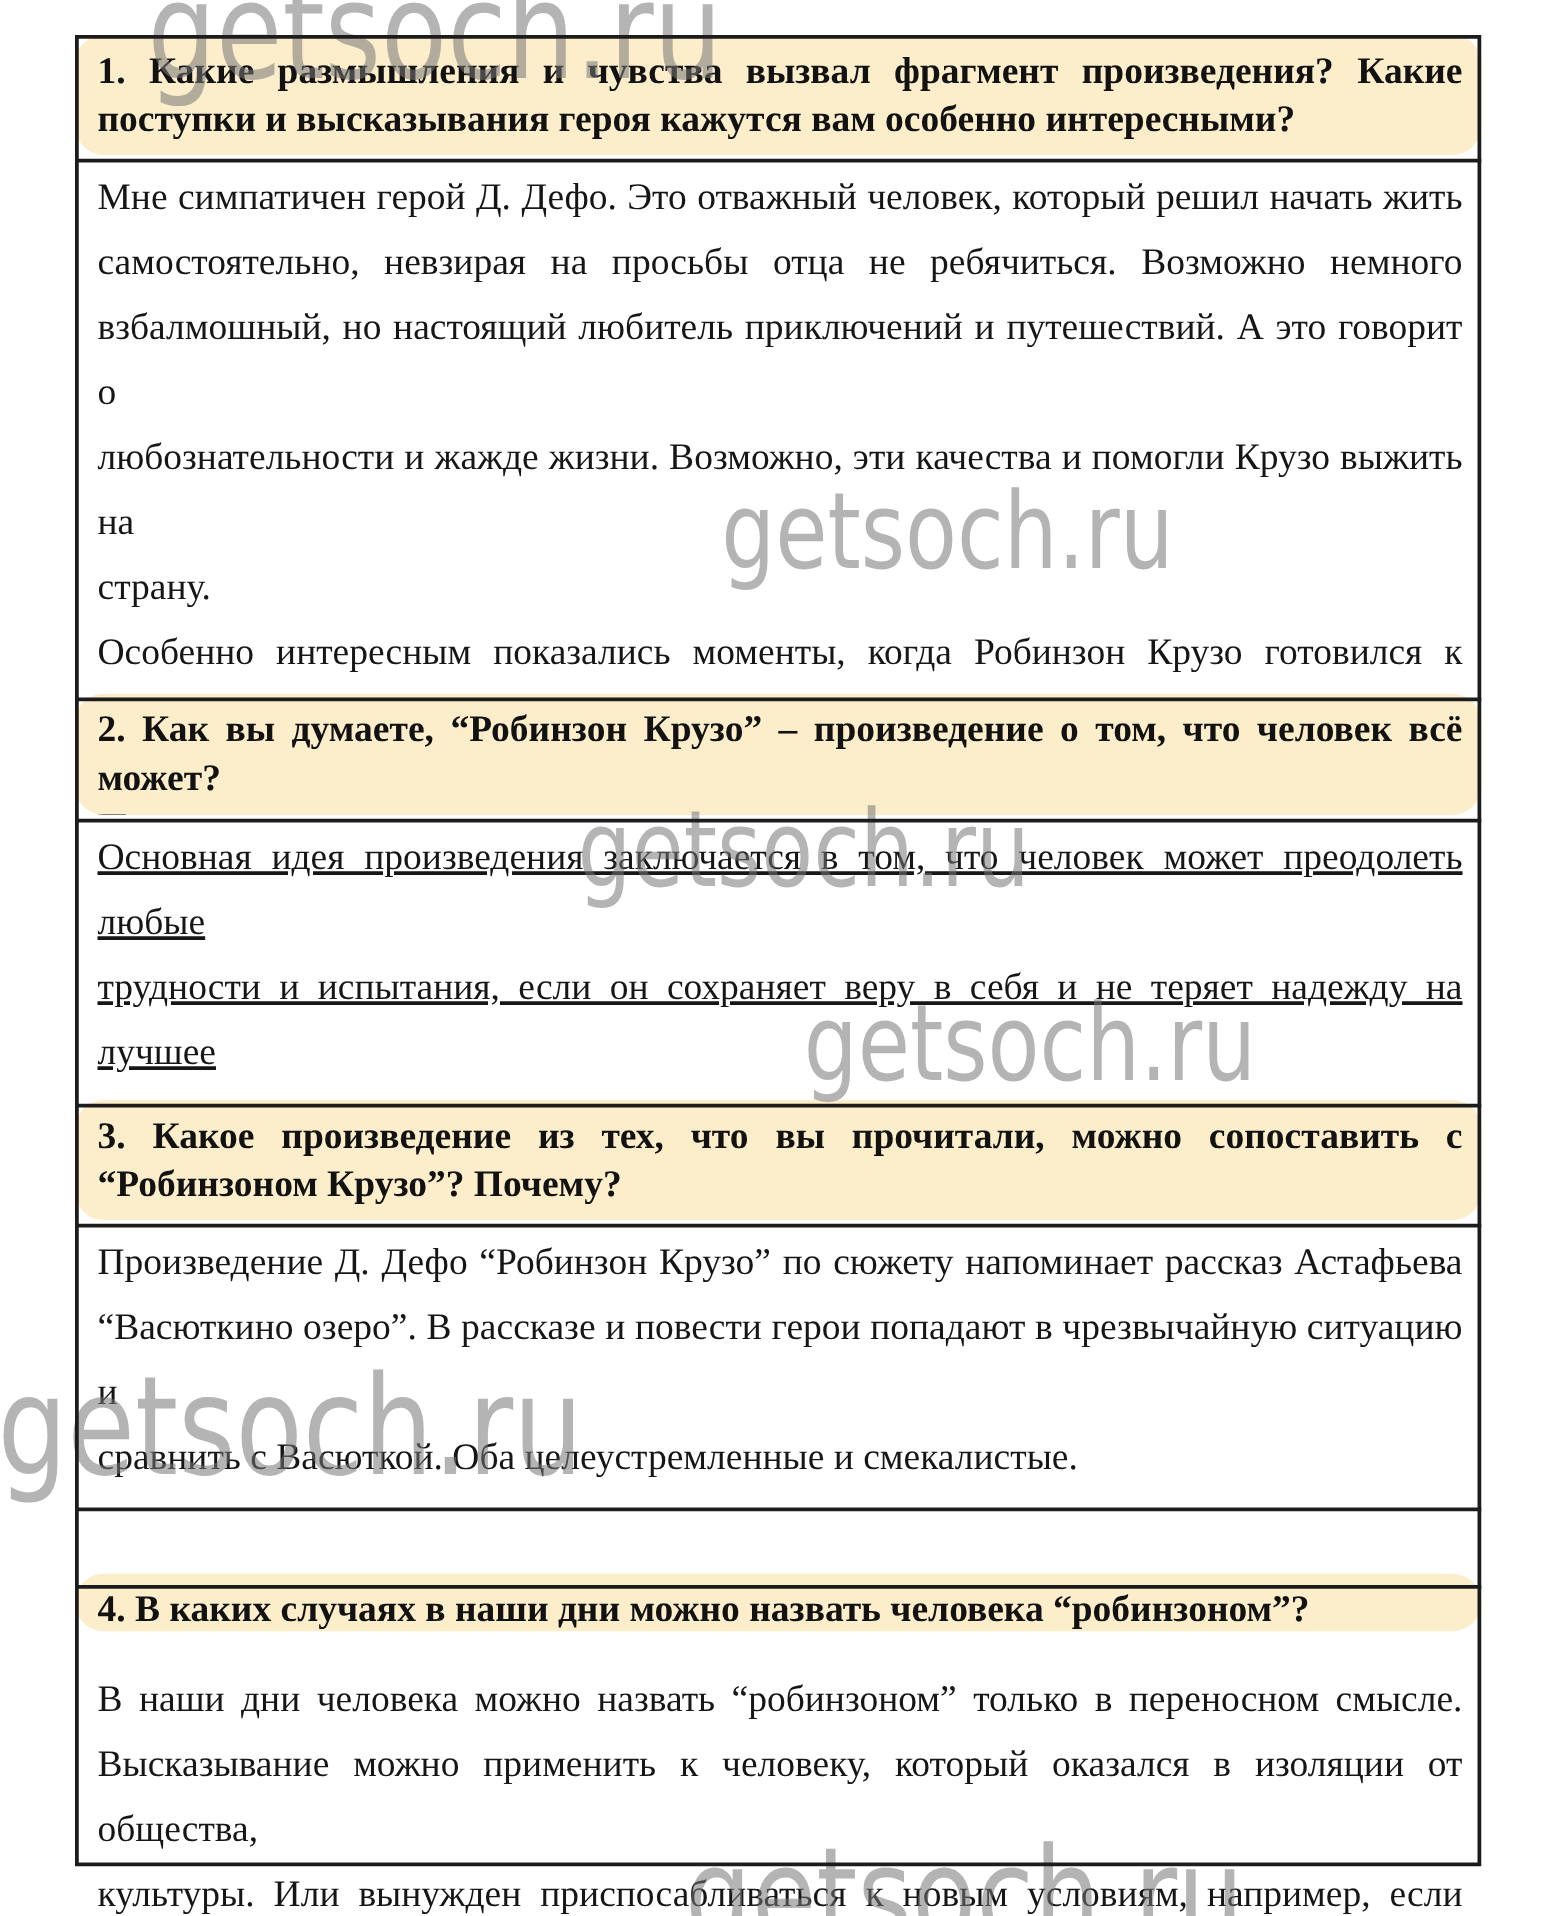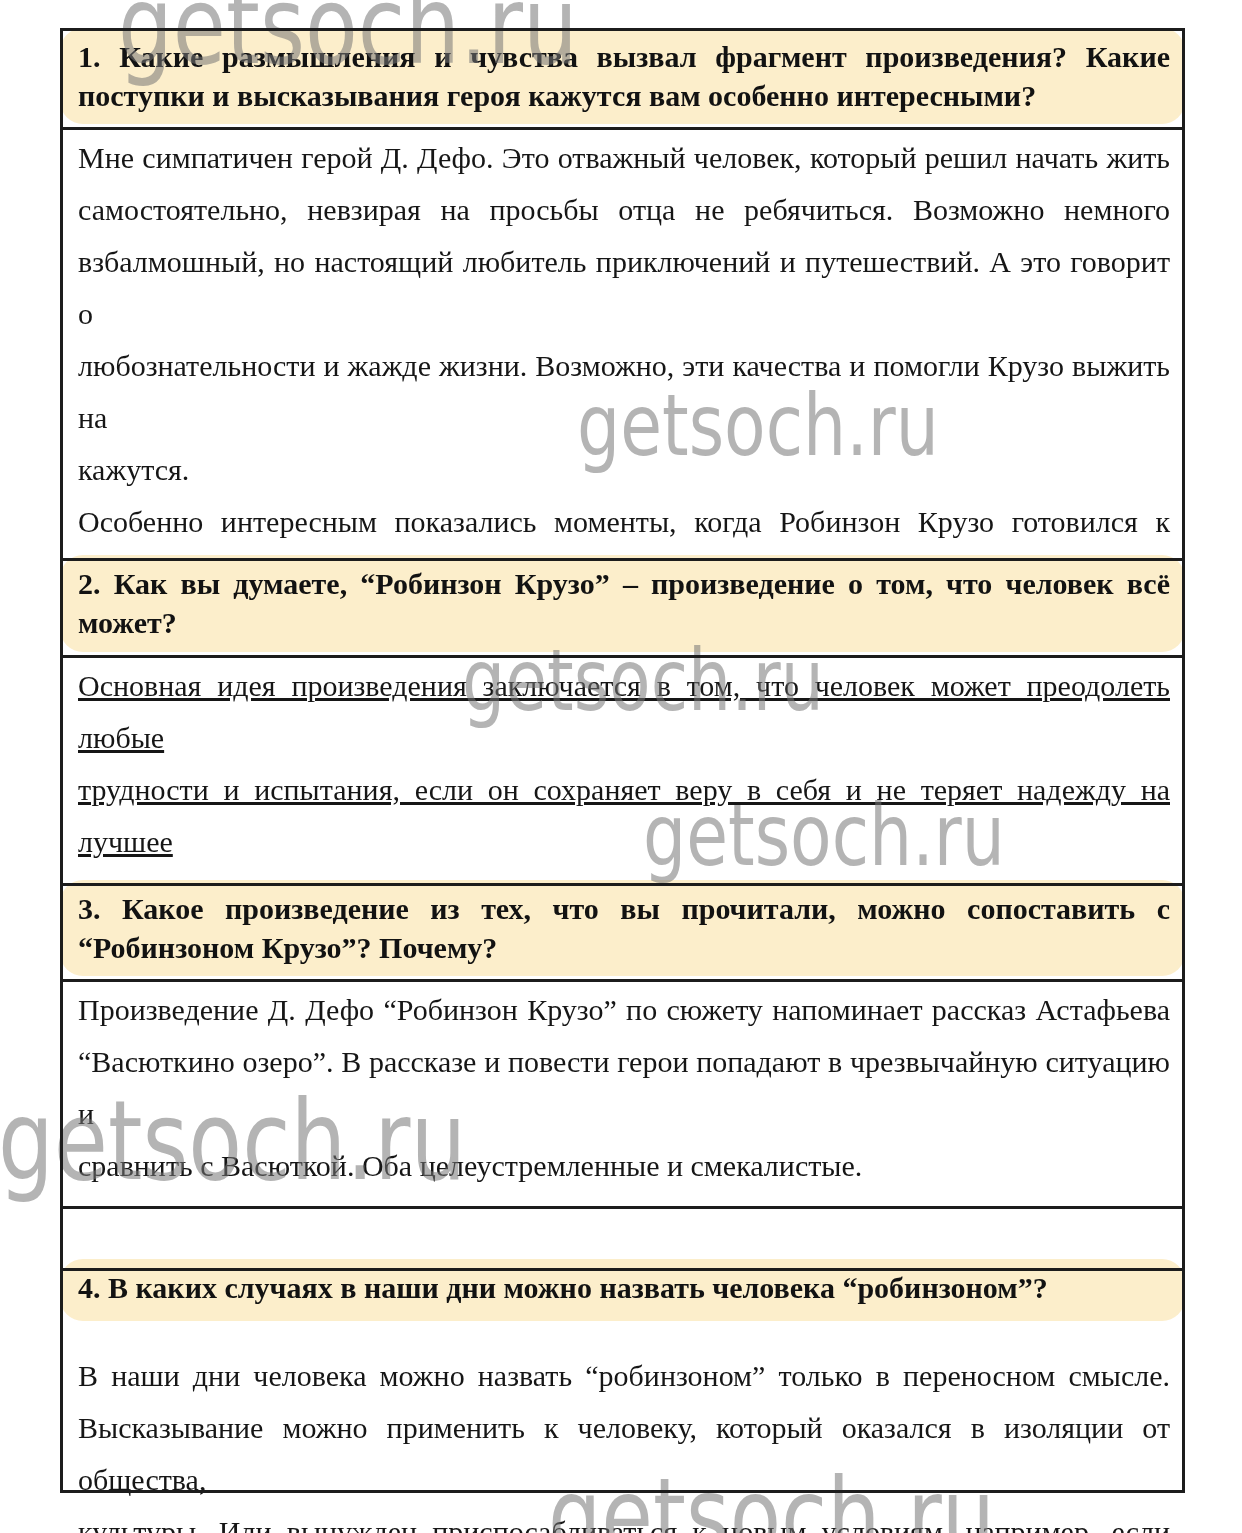--- a/index.html
+++ b/index.html
@@ -71,21 +71,21 @@
   .jline.last{
     text-align-last:left;
   }
   
   .r1{height:96px;}
   .r2{height:431px;}
   .r3{height:97px;}
   .r4{height:228px;text-decoration:underline;}
   .r5{height:96px;}
   .r6{height:283px;}
-  .r7{height:62px;}
+  .r7{height:46px;}
   .r8{height:222px;margin-top:21px;}
   
   .border-overlay{
     position:absolute;
     left:60px;top:28px;
     width:1125px;height:1465px;
     box-sizing:border-box;
     border:3px solid #1c1c1c;
     z-index:3;
     pointer-events:none;
@@ -126,21 +126,21 @@
         <div class="jline last">поступки и высказывания героя кажутся вам особенно интересными?</div>
       </div>
     </div>
 
     <div class="row a-row r2">
       <div class="content">
         <div class="jline">Мне симпатичен герой Д. Дефо. Это отважный человек, который решил начать жить</div>
         <div class="jline">самостоятельно, невзирая на просьбы отца не ребячиться. Возможно немного</div>
         <div class="jline">взбалмошный, но настоящий любитель приключений и путешествий. А это говорит о</div>
         <div class="jline">любознательности и жажде жизни. Возможно, эти качества и помогли Крузо выжить на</div>
-        <div class="jline last">кажутся.</div>
+        <div class="jline last">страну.</div>
         <div class="jline">Особенно интересным показались моменты, когда Робинзон Крузо готовился к побегу</div>
 
       </div>
     </div>
 
     <div class="row q-row r3">
       <div class="content">
         <div class="jline">2. Как вы думаете, “Робинзон Крузо” – произведение о том, что человек всё может?</div>
         <div class="jline last">Подготовьте рассуждение на эту тему.</div>
       </div>

